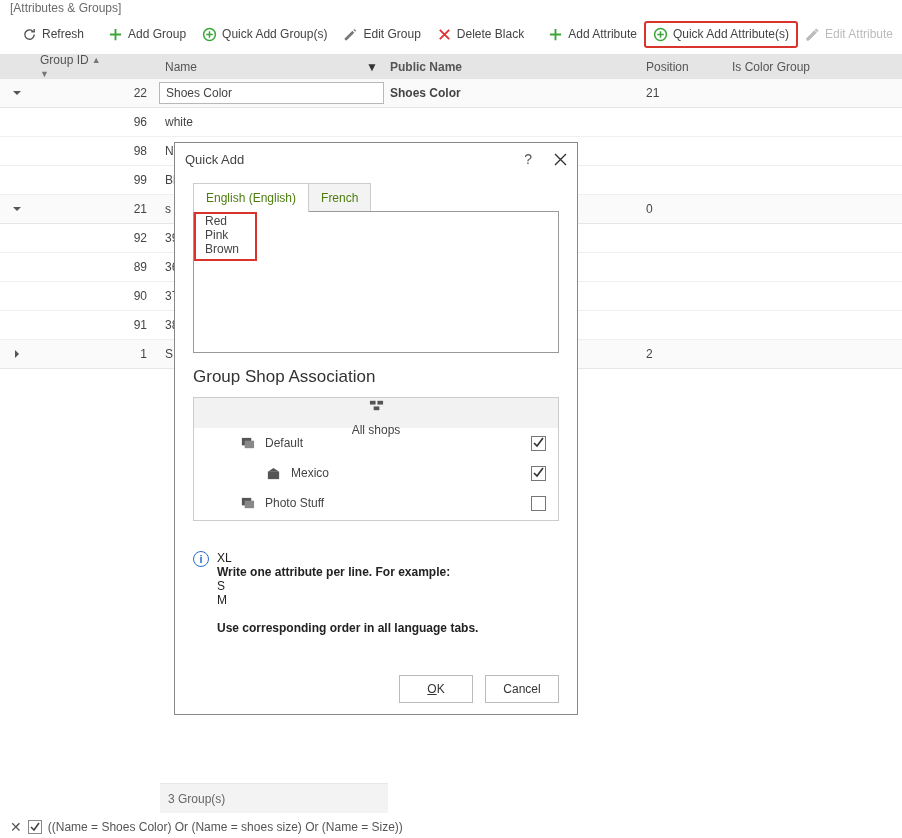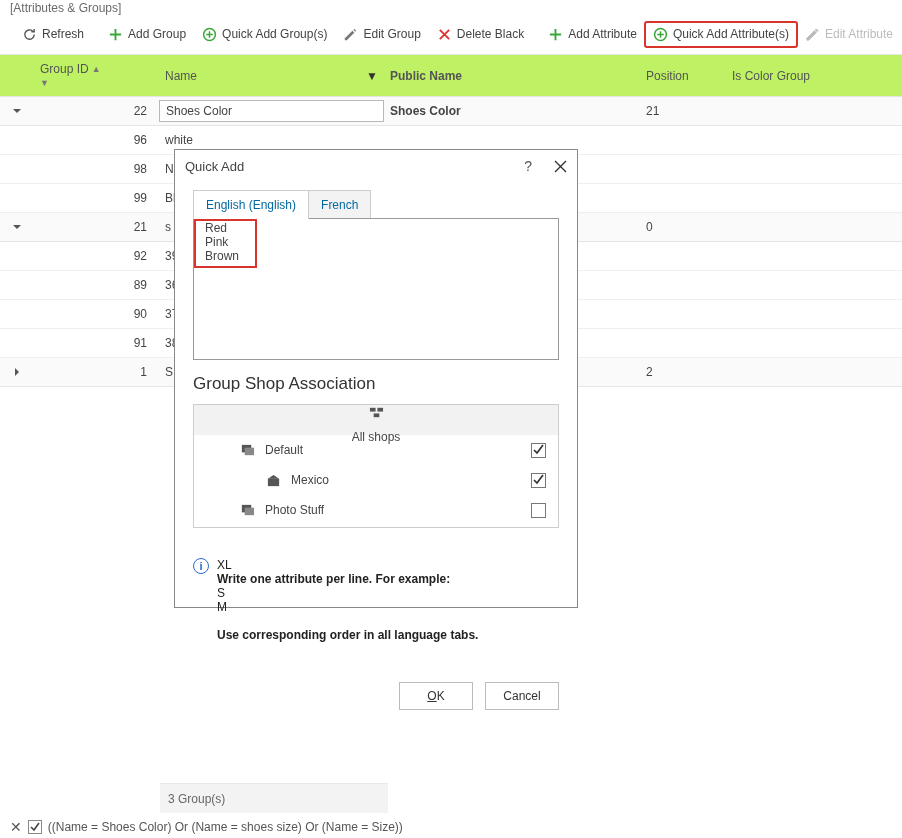--- a/index.html
+++ b/index.html
@@ -43,24 +43,24 @@
 .tool-btn.disabled { color: #bbb; }
 .tool-btn.disabled svg { stroke: #bbb; fill: #bbb; }
 .sep { width: 1px; height: 22px; background: #e2e2e2; margin: 0 4px; }
 
 .icon { display: inline-flex; width: 15px; height: 15px; align-items: center; justify-content: center; }
 .icon svg { width: 15px; height: 15px; }
 
 .grid { }
 .grid-header {
   display: flex;
-  background: #bef264;
+  background: #e5e5e5;
   border-top: 1px solid #e4e4e4;
   border-bottom: 1px solid #e4e4e4;
-  height: 43px;
+  height: 25px;
   align-items: center;
   font-size: 12px;
   color: #555;
 }
 .col { padding: 0 6px; }
 .c-exp { width: 34px; }
 .c-gid { width: 125px; text-align: left; }
 .c-name { width: 225px; }
 .c-pname { width: 256px; font-weight: bold; }
 .c-pos { width: 86px; }
@@ -91,37 +91,37 @@
   display:flex;
   align-items:center;
   gap:6px;
   padding-left:10px;
   color:#555;
 }
 .chk { width:14px;height:14px;border:1px solid #888;display:inline-flex;align-items:center;justify-content:center; }
 
 .dialog {
   position: absolute;
-  top: 149px;
+  top: 142px;
   left: 174px;
   width: 404px;
-  height: 459px;
+  height: 573px;
   background: #fff;
   border: 1px solid #888;
   box-shadow: 0 0 0 rgba(0,0,0,0);
 }
 .dialog-title {
   display:flex;align-items:center;justify-content:space-between;
   padding: 8px 10px 8px 10px;
   font-size:13px;color:#444;
 }
 .dialog-title .right { display:flex;gap:22px;align-items:center; }
 .dialog-body { padding: 8px 18px 12px 18px; }
 .tabs { display:flex; }
-.tab { padding:7px 12px;border:1px solid #ccc;border-bottom:none;font-size:12px;color:#0369a1;background:#f3f3f3;cursor:pointer; }
+.tab { padding:7px 12px;border:1px solid #ccc;border-bottom:none;font-size:12px;color:#4d7c0f;background:#f3f3f3;cursor:pointer; }
 .tab.active { background:#fff;position:relative;z-index:2; }
 .tab + .tab { border-left:none; }
 .textarea-wrap {
   border:1px solid #999;
   margin-top:-1px;
   width:100%;
   height:142px;
   padding:2px 11px;
   font-size:12px;
   line-height:14px;

